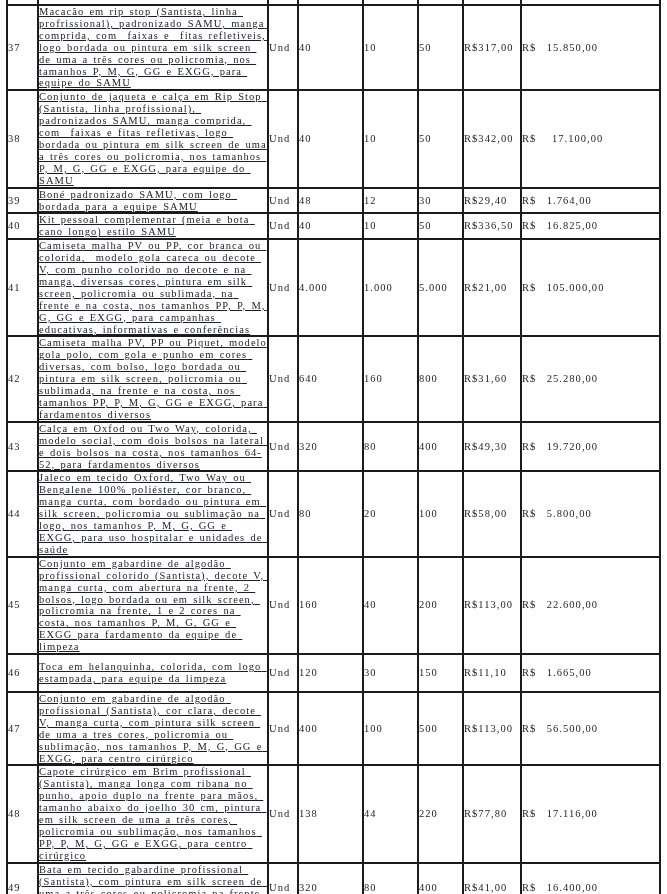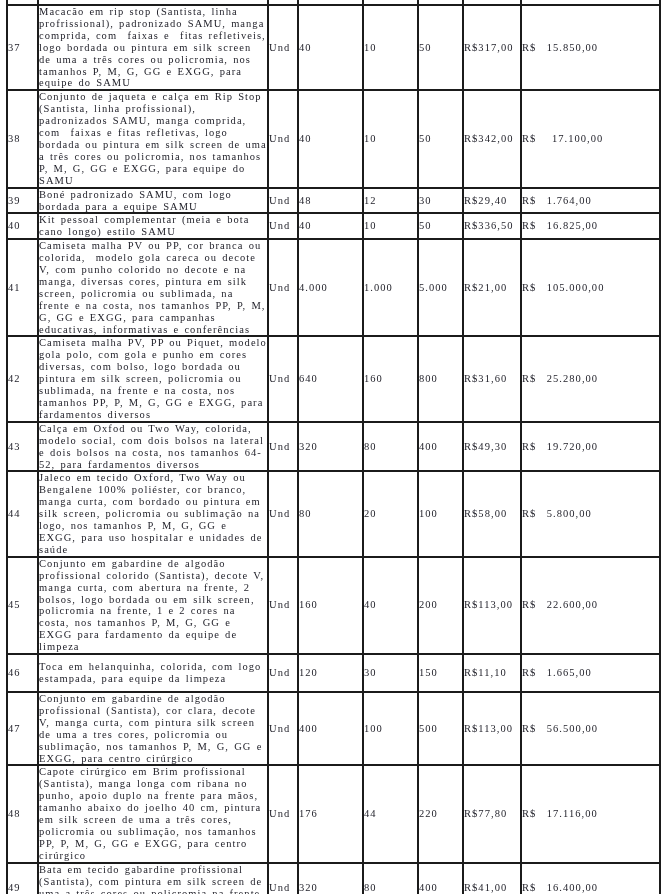--- a/index.html
+++ b/index.html
@@ -24,21 +24,21 @@
     padding: 0;
     vertical-align: middle;
     color: #1e1e27;
     font-size: 10.5px;
     line-height: 11.9px;
     letter-spacing: 1.05px;
     word-spacing: 1.5px;
     overflow: hidden;
   }
   td.c-item   { padding-left: 3px; text-align: left; margin-left: 42px; }
-  td.c-desc   { padding: 0 3px; white-space: pre-wrap; }
+  td.c-desc   { padding: 0 3px; white-space: pre-wrap; text-decoration: underline; }
   td.c-und,
   td.c-q1, td.c-q2, td.c-q3,
   td.c-up     { padding-left: 3px; }
   td.c-total  { padding-left: 3px; white-space: pre; }
   tr.sliver td { border-left: 2px solid #1b1b1b; border-right: 2px solid #1b1b1b; }
   tr.sliver-top td    { border-top: none; }
 </style>
 </head>
 <body>
 
@@ -170,23 +170,23 @@
     <td class="c-desc">Conjunto em gabardine de algodão profissional (Santista), cor clara, decote V, manga curta, com pintura silk screen de uma a tres cores, policromia ou sublimação, nos tamanhos P, M, G, GG e EXGG, para centro cirúrgico</td>
     <td class="c-und">Und</td>
     <td class="c-q1">400</td>
     <td class="c-q2">100</td>
     <td class="c-q3">500</td>
     <td class="c-up">R$113,00</td>
     <td class="c-total">R$  56.500,00</td>
   </tr>
         <tr style="height: 95px;">
     <td class="c-item">48</td>
-    <td class="c-desc">Capote cirúrgico em Brim profissional (Santista), manga longa com ribana no punho, apoio duplo na frente para mãos, tamanho abaixo do joelho 40 cm, pintura em silk screen de uma a três cores, policromia ou sublimação, nos tamanhos PP, P, M, G, GG e EXGG, para centro cirúrgico</td>
-    <td class="c-und">Und</td>
-    <td class="c-q1">176</td>
+    <td class="c-desc">Capote cirúrgico em Brim profissional (Santista), manga longa com ribana no punho, apoio duplo na frente para mãos, tamanho abaixo do joelho 30 cm, pintura em silk screen de uma a três cores, policromia ou sublimação, nos tamanhos PP, P, M, G, GG e EXGG, para centro cirúrgico</td>
+    <td class="c-und">Und</td>
+    <td class="c-q1">138</td>
     <td class="c-q2">44</td>
     <td class="c-q3">220</td>
     <td class="c-up">R$77,80</td>
     <td class="c-total">R$  17.116,00</td>
   </tr>
         <tr style="height: 47px;">
     <td class="c-item">49</td>
     <td class="c-desc">Bata em tecido gabardine profissional (Santista), com pintura em silk screen de uma a três cores ou policromia na frente, tamanho único para paciente</td>
     <td class="c-und">Und</td>
     <td class="c-q1">320</td>

